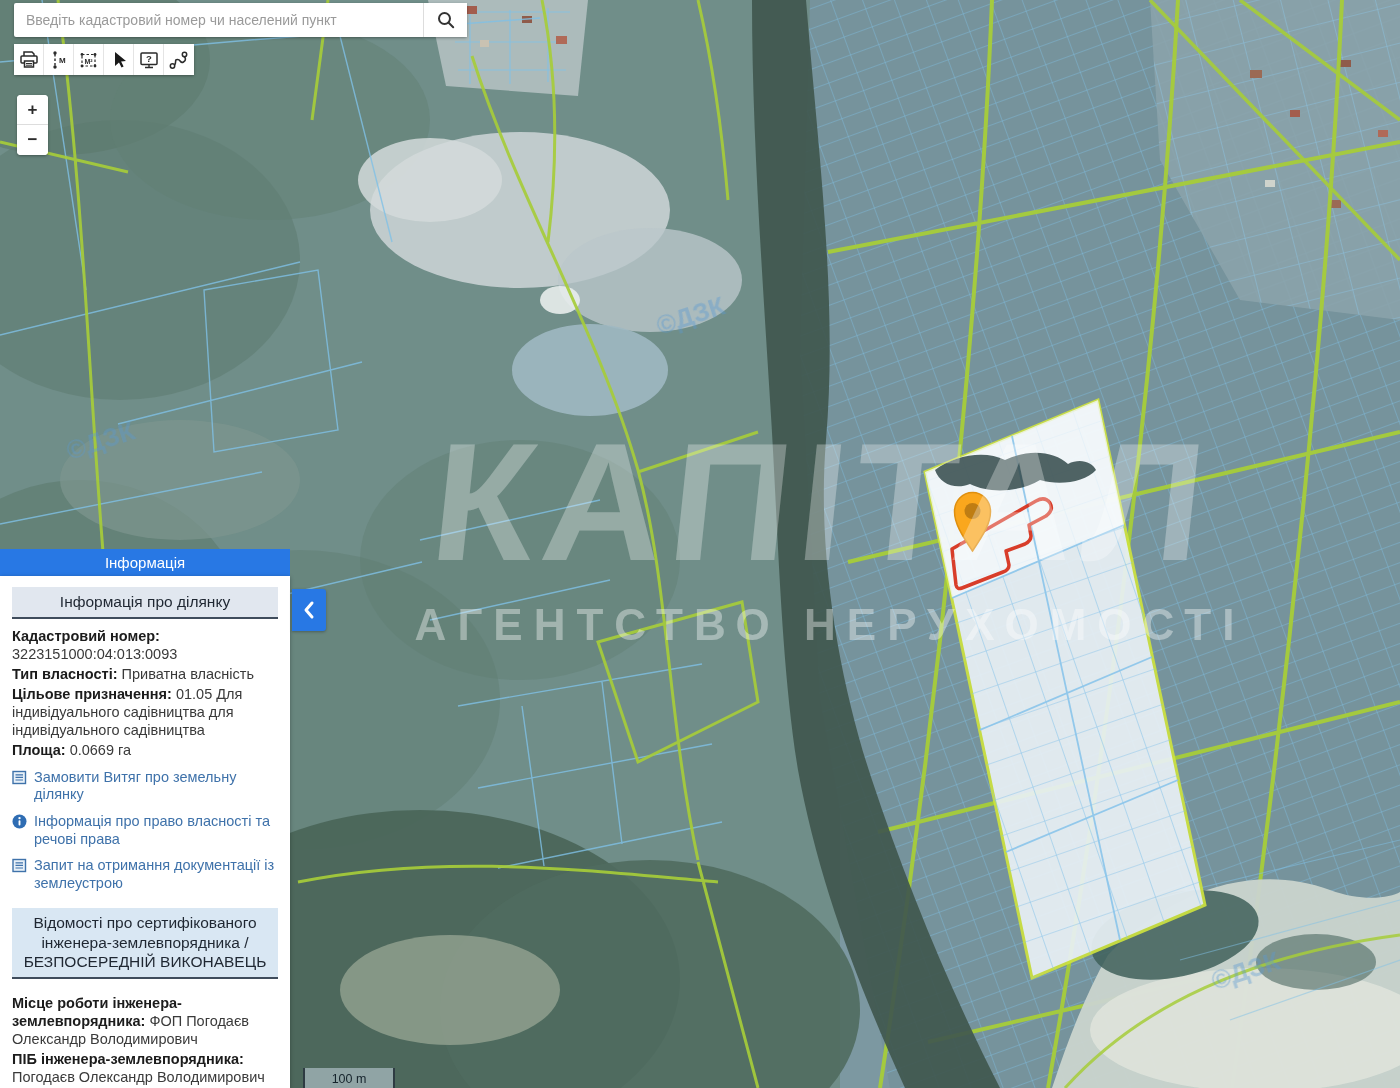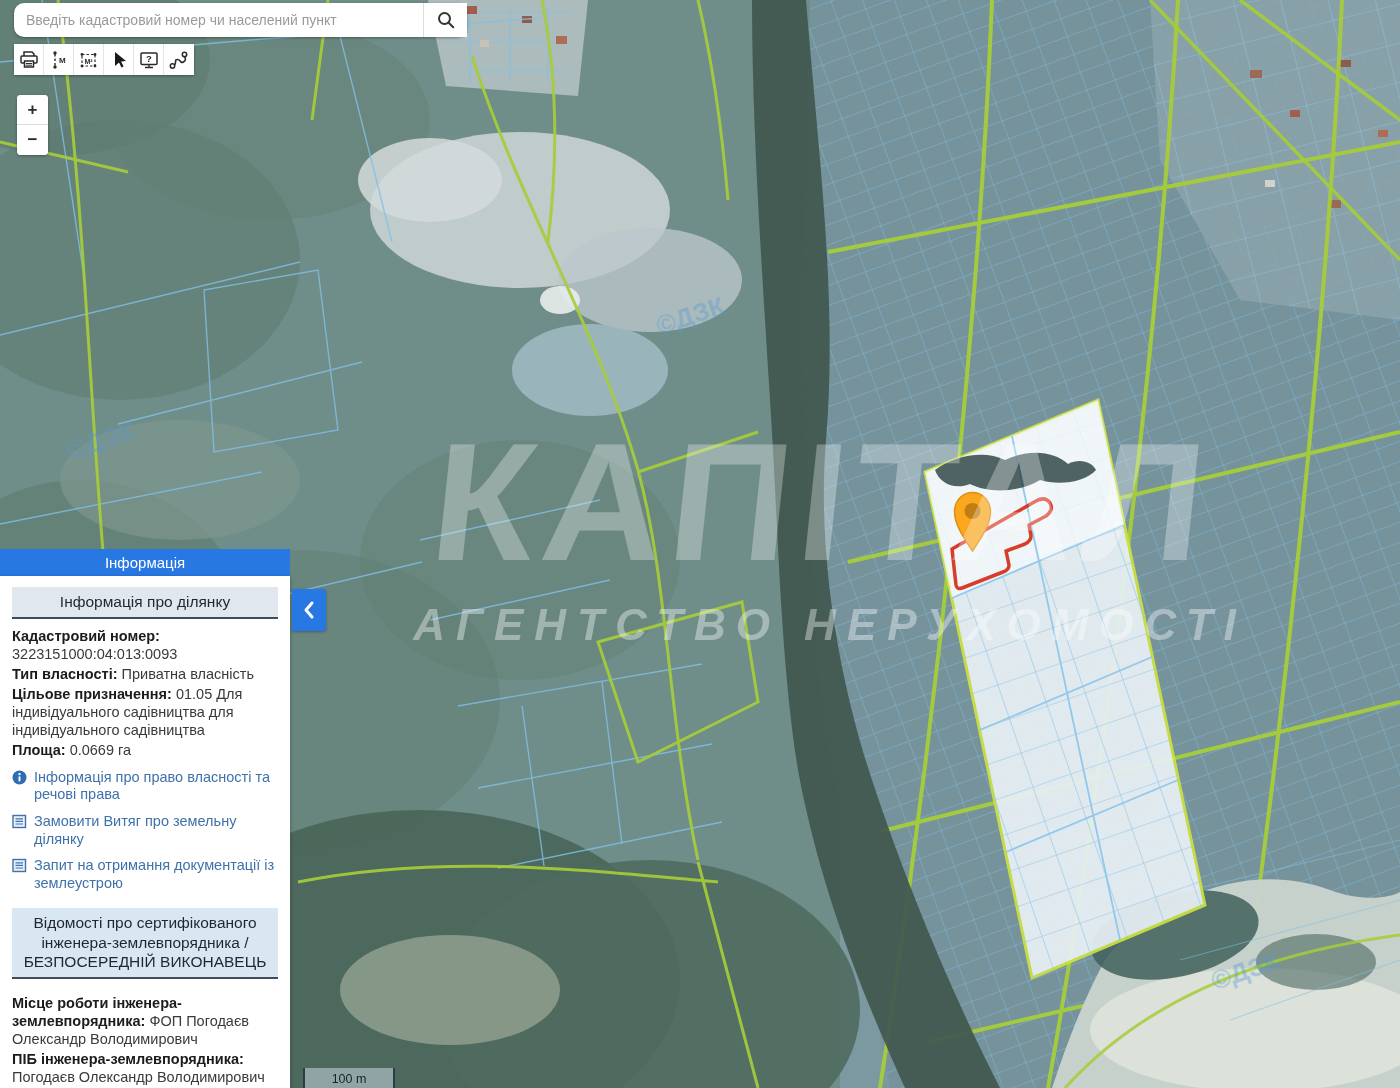--- a/index.html
+++ b/index.html
@@ -2,21 +2,21 @@
 <html><head>
 <meta charset="utf-8">
 <style>
   html,body{margin:0;padding:0;background:#222;}
   #app{position:relative;width:1400px;height:1088px;overflow:hidden;
        font-family:"Liberation Sans",sans-serif;background:#7c98a1;}
   #map{position:absolute;left:0;top:0;}
 
   
   .search-bar{position:absolute;left:14px;top:3px;width:453px;height:34px;background:#fff;
-    display:flex;align-items:stretch;border-radius:10px;box-shadow:0 1px 3px rgba(0,0,0,.35);}
+    display:flex;align-items:stretch;border-radius:2px;box-shadow:0 1px 3px rgba(0,0,0,.35);}
   .search-bar input{flex:1;border:none;outline:none;padding:0 12px;font-size:14px;color:#333;
     font-family:"Liberation Sans",sans-serif;background:transparent;}
   .search-bar input::placeholder{color:#9a9a9a;}
   .search-btn{width:44px;border:none;border-left:1px solid #ddd;background:#fff;cursor:pointer;
     display:flex;align-items:center;justify-content:center;padding:0;}
 
   
   .toolbar{position:absolute;left:14px;top:44px;display:flex;background:#fff;border-radius:2px;
     box-shadow:0 1px 3px rgba(0,0,0,.35);}
   .tool-btn{width:30px;height:31px;background:#fff;border:none;border-right:1px solid #e4e4e4;
@@ -49,21 +49,21 @@
   .collapse-btn{position:absolute;left:292px;top:589px;width:34px;height:42px;background:#2878e4;
     border:none;border-radius:0 3px 3px 0;cursor:pointer;display:flex;align-items:center;
     justify-content:center;box-shadow:0 1px 3px rgba(0,0,0,.3);padding:0;}
 
   
   .wm{position:absolute;left:0;top:0;width:1400px;height:1088px;pointer-events:none;}
   .wm-logo{position:absolute;left:375px;top:418px;width:895px;text-align:center;
     font-size:168px;font-weight:bold;line-height:1;letter-spacing:8px;
     color:rgba(255,255,255,.30);transform:skewX(-6deg);}
   .wm-sub{position:absolute;left:395px;top:600px;width:870px;text-align:center;
-    font-size:44px;font-weight:bold;letter-spacing:11px;color:rgba(255,255,255,.38);font-style:italic;}
+    font-size:44px;font-weight:bold;letter-spacing:11px;color:rgba(255,255,255,.38);}
 
   
   .scalebar{position:absolute;left:303px;top:1068px;width:92px;height:28px;box-sizing:border-box;
     background:rgba(200,214,226,.55);border-left:2px solid #2e3b42;border-right:2px solid #2e3b42;
     color:#16242c;font-size:12.5px;text-align:center;padding-top:4px;}
 </style>
 </head>
 <body>
 
 <div id="app">
@@ -271,40 +271,40 @@
       </p>
       <p class="field">
         <b>Цільове призначення:</b>
         <span>01.05 Для індивідуального садівництва для індивідуального садівництва</span>
       </p>
       <p class="field">
         <b>Площа:</b>
         <span>0.0669 га</span>
       </p>
 
+      <div class="plink">
+        <svg width="15" height="15" viewBox="0 0 15 15">
+          <rect x="1" y="1.5" width="12.5" height="12" stroke="#3f72aa" stroke-width="1.4" fill="#e8f0f8"></rect>
+          <path d="M3.5,4.8 h7.5 M3.5,7.4 h7.5 M3.5,10 h7.5" stroke="#3f72aa" stroke-width="1.2"></path>
+        </svg>
+        <span>Замовити Витяг про земельну ділянку</span>
+      </div>
       <div class="plink">
         <svg width="15" height="15" viewBox="0 0 15 15">
           <circle cx="7.5" cy="7.5" r="7" fill="#2f6db3"></circle>
           <circle cx="7.5" cy="4.1" r="1.2" fill="#fff"></circle>
           <rect x="6.55" y="6.2" width="1.9" height="5.3" rx=".9" fill="#fff"></rect>
         </svg>
         <span>Інформація про право власності та речові права</span>
       </div>
       <div class="plink">
         <svg width="15" height="15" viewBox="0 0 15 15">
           <rect x="1" y="1.5" width="12.5" height="12" stroke="#3f72aa" stroke-width="1.4" fill="#e8f0f8"></rect>
           <path d="M3.5,4.8 h7.5 M3.5,7.4 h7.5 M3.5,10 h7.5" stroke="#3f72aa" stroke-width="1.2"></path>
         </svg>
-        <span>Замовити Витяг про земельну ділянку</span>
-      </div>
-      <div class="plink">
-        <svg width="15" height="15" viewBox="0 0 15 15">
-          <rect x="1" y="1.5" width="12.5" height="12" stroke="#3f72aa" stroke-width="1.4" fill="#e8f0f8"></rect>
-          <path d="M3.5,4.8 h7.5 M3.5,7.4 h7.5 M3.5,10 h7.5" stroke="#3f72aa" stroke-width="1.2"></path>
-        </svg>
         <span>Запит на отримання документації із землеустрою</span>
       </div>
 
       <div class="sec-title alt">Відомості про сертифікованого інженера-землевпорядника / БЕЗПОСЕРЕДНІЙ ВИКОНАВЕЦЬ</div>
 
       <p class="field">
         <b>Місце роботи інженера-землевпорядника:</b>
         <span>ФОП Погодаєв Олександр Володимирович</span>
       </p>
       <p class="field">

